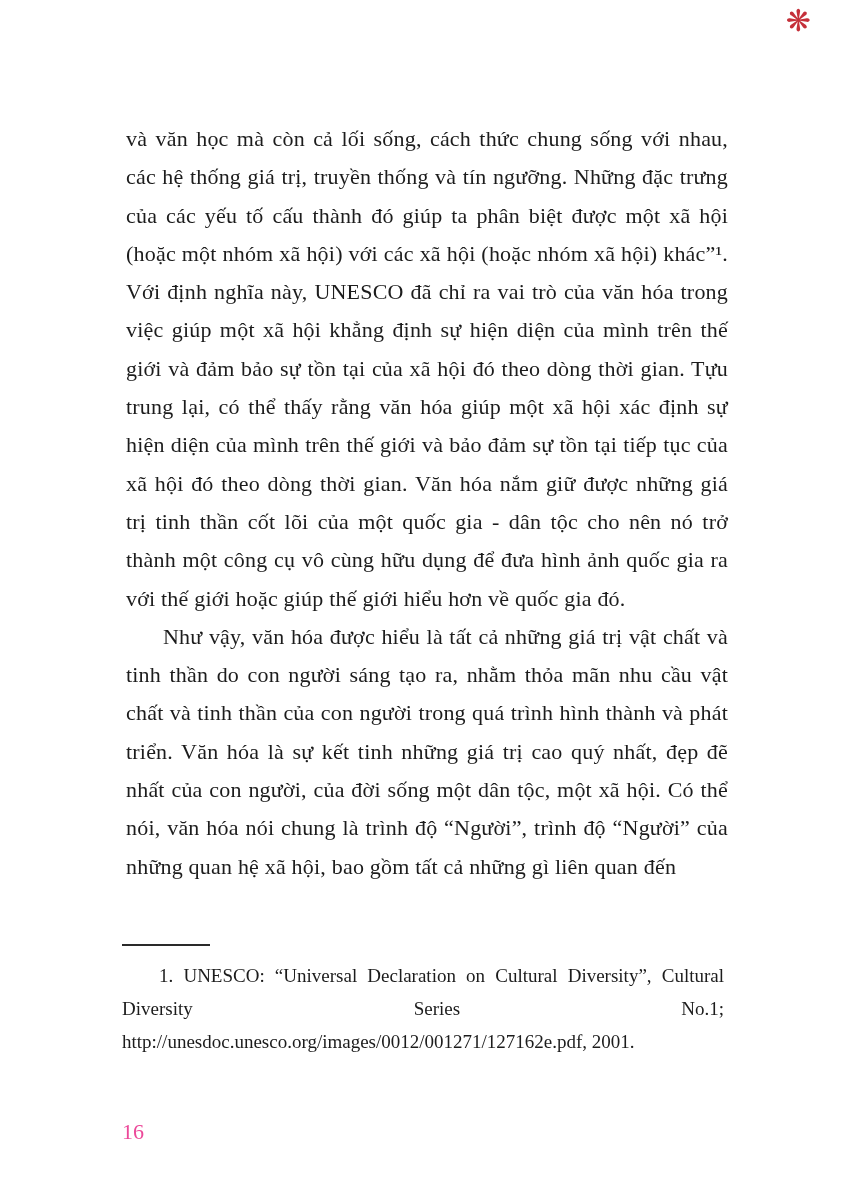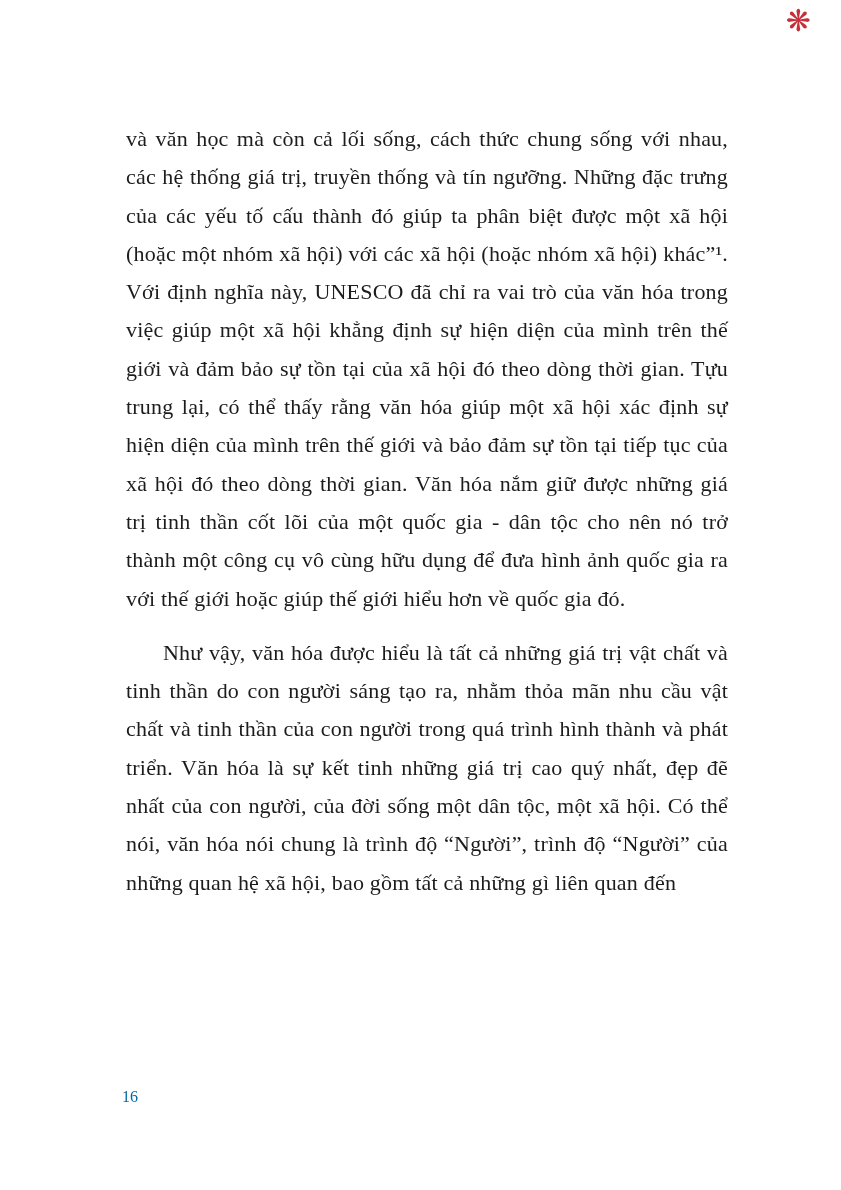--- a/index.html
+++ b/index.html
@@ -26,54 +26,58 @@
     left: 126px; top: 120px;
     width: 602px;
   }
   .para {
     font-size: 22px;
     line-height: 38.3px;
     text-align: justify;
     color: #1c1c1c;
     letter-spacing: 0.2px;
   }
-  .para.indent { text-indent: 37px; margin-top: 16px; }
+  .para.indent { text-indent: 37px; }
   .footnote-block {
     position: absolute;
     left: 122px; top: 944px;
     width: 602px;
   }
   .footnote-rule {
     width: 88px;
     border-top: 2px solid #2a2a2a;
     margin-bottom: 13px;
   }
   .footnote {
     font-size: 19px;
     line-height: 33px;
     text-align: justify;
     text-indent: 37px;
     color: #1c1c1c;
     overflow-wrap: anywhere;
   }
   .page-number {
     position: absolute;
-    left: 122px; top: 1088px;
-    font-size: 16px;
-    color: #0369a1;
+    left: 122px; top: 1119px;
+    font-size: 22px;
+    color: #ec4899;
   }
 </style>
 </head>
 <body>
 
 <div class="page">
 
   <span class="ornament">❋</span>
 
   <main class="content">
     <p class="para">và văn học mà còn cả lối sống, cách thức chung sống với nhau, các hệ thống giá trị, truyền thống và tín ngưỡng. Những đặc trưng của các yếu tố cấu thành đó giúp ta phân biệt được một xã hội (hoặc một nhóm xã hội) với các xã hội (hoặc nhóm xã hội) khác”¹. Với định nghĩa này, UNESCO đã chỉ ra vai trò của văn hóa trong việc giúp một xã hội khẳng định sự hiện diện của mình trên thế giới và đảm bảo sự tồn tại của xã hội đó theo dòng thời gian. Tựu trung lại, có thể thấy rằng văn hóa giúp một xã hội xác định sự hiện diện của mình trên thế giới và bảo đảm sự tồn tại tiếp tục của xã hội đó theo dòng thời gian. Văn hóa nắm giữ được những giá trị tinh thần cốt lõi của một quốc gia - dân tộc cho nên nó trở thành một công cụ vô cùng hữu dụng để đưa hình ảnh quốc gia ra với thế giới hoặc giúp thế giới hiểu hơn về quốc gia đó.</p>
     <p class="para indent">Như vậy, văn hóa được hiểu là tất cả những giá trị vật chất và tinh thần do con người sáng tạo ra, nhằm thỏa mãn nhu cầu vật chất và tinh thần của con người trong quá trình hình thành và phát triển. Văn hóa là sự kết tinh những giá trị cao quý nhất, đẹp đẽ nhất của con người, của đời sống một dân tộc, một xã hội. Có thể nói, văn hóa nói chung là trình độ “Người”, trình độ “Người” của những quan hệ xã hội, bao gồm tất cả những gì liên quan đến</p>
   </main>
 
+  <div class="footnote-block">
+    <div class="footnote-rule"></div>
+    <p class="footnote">1. UNESCO: “Universal Declaration on Cultural Diversity”, Cultural Diversity Series No.1; http://unesdoc.unesco.org/images/0012/001271/127162e.pdf, 2001.</p>
+  </div>
 
   <div class="page-number">16</div>
 
 </div>
 
 </body></html>

